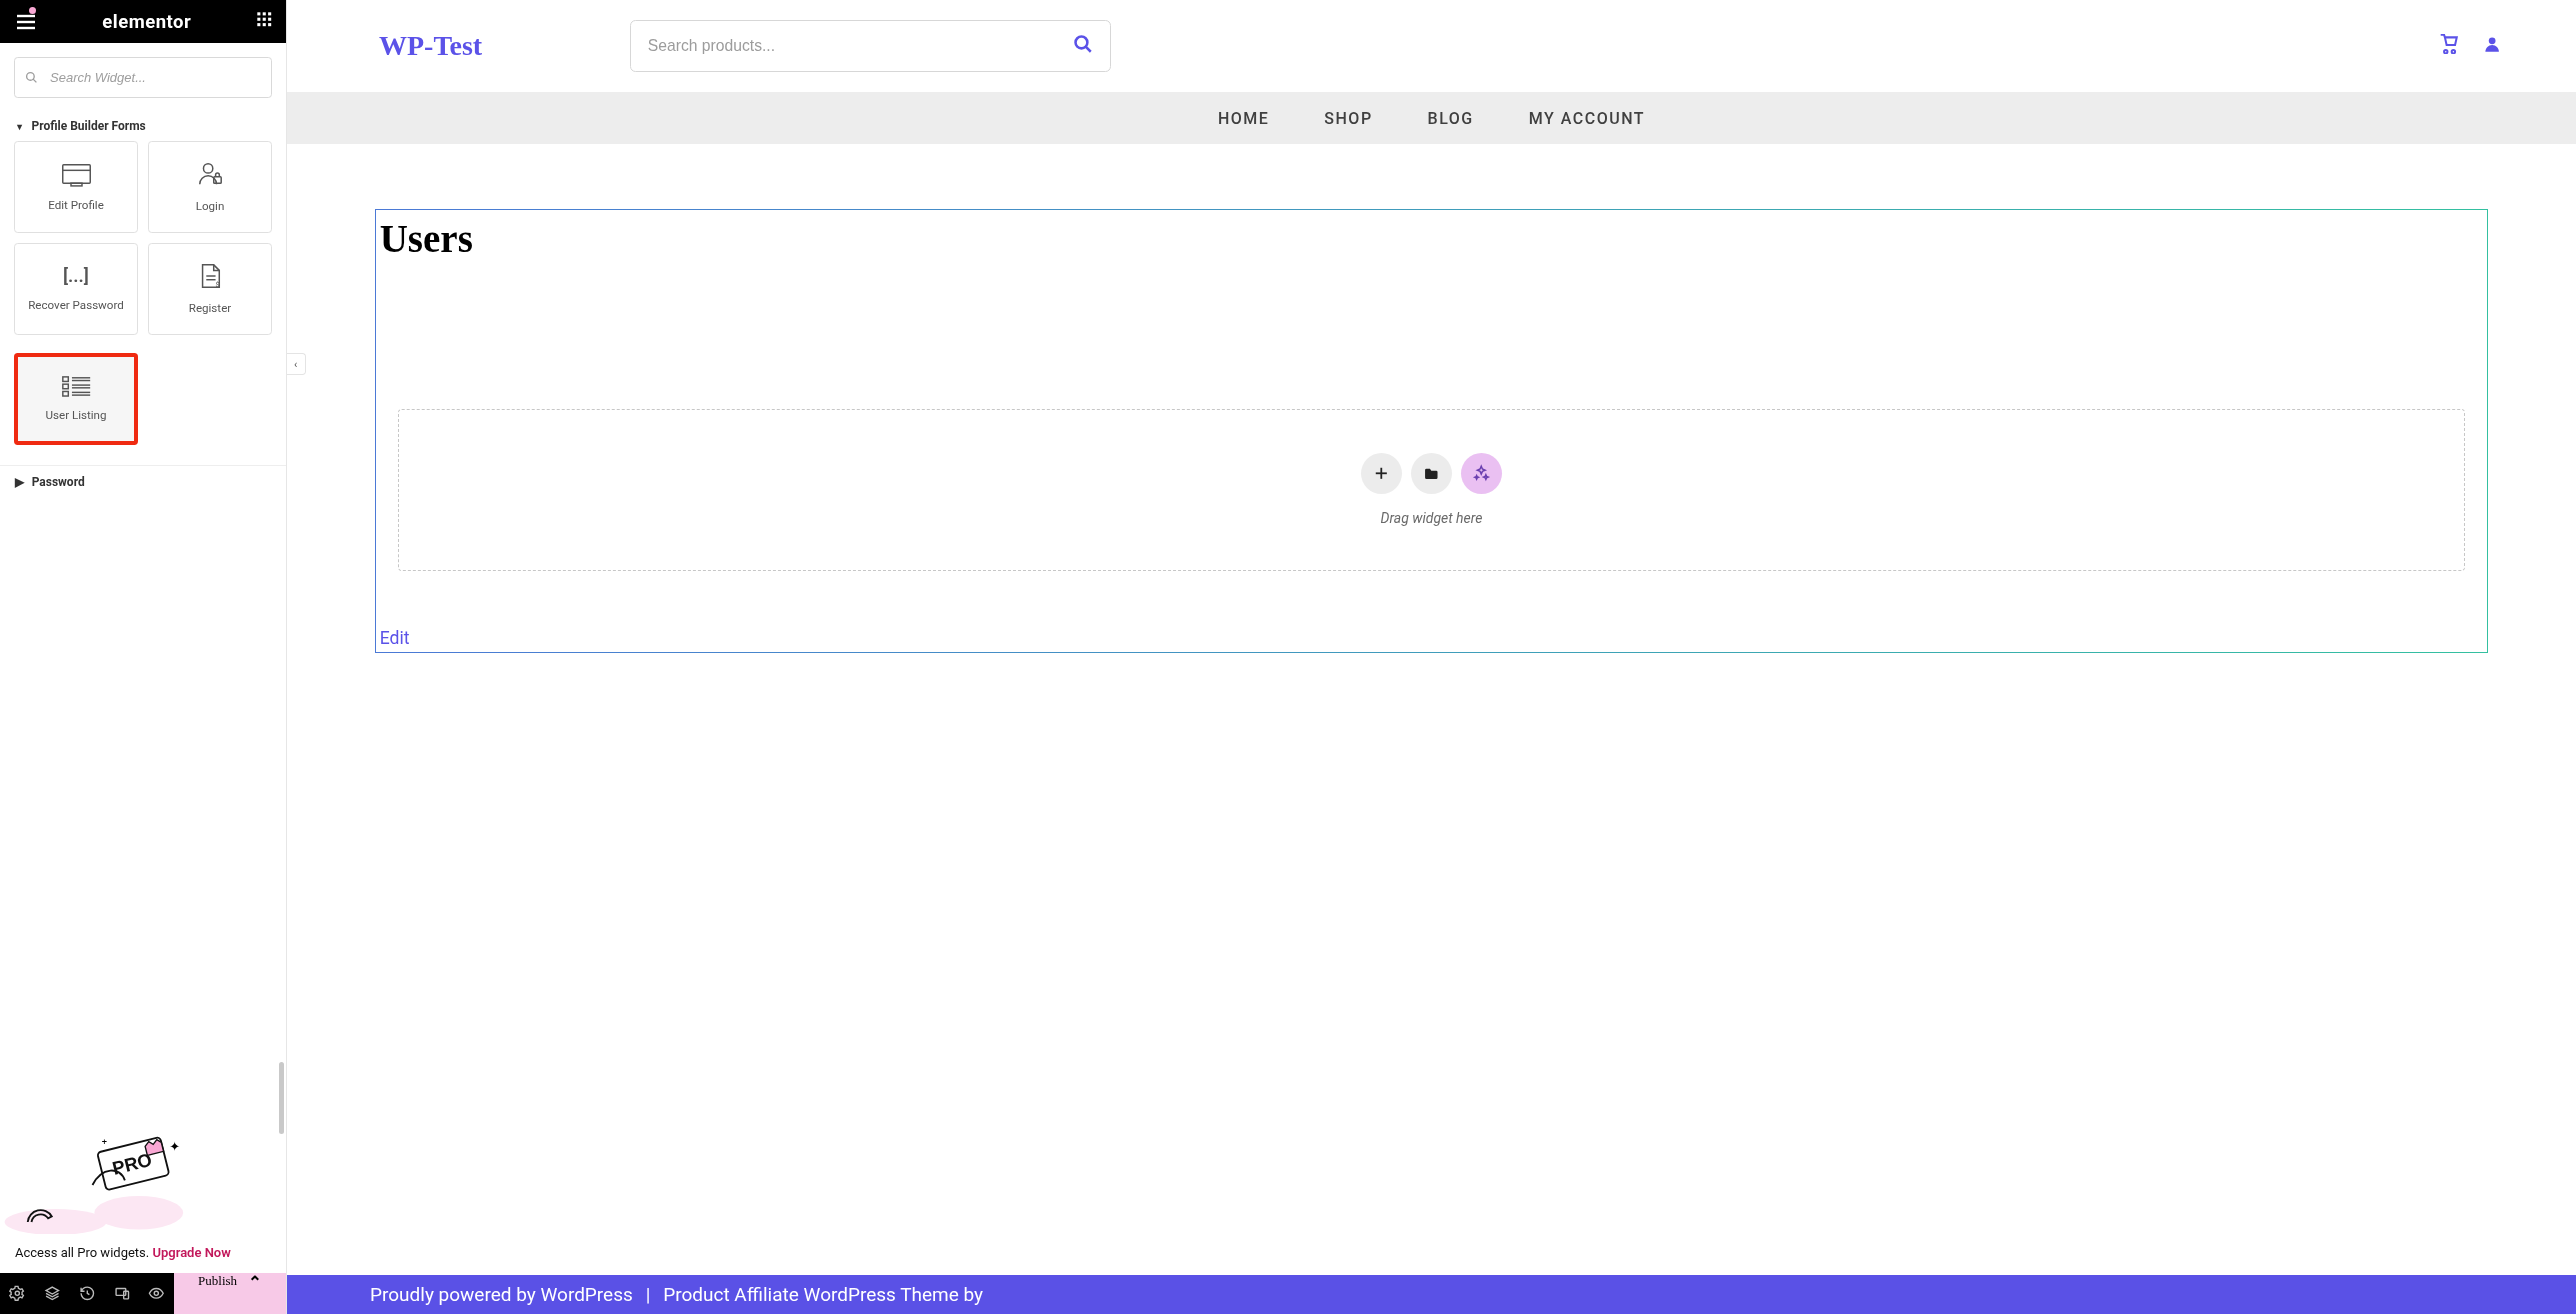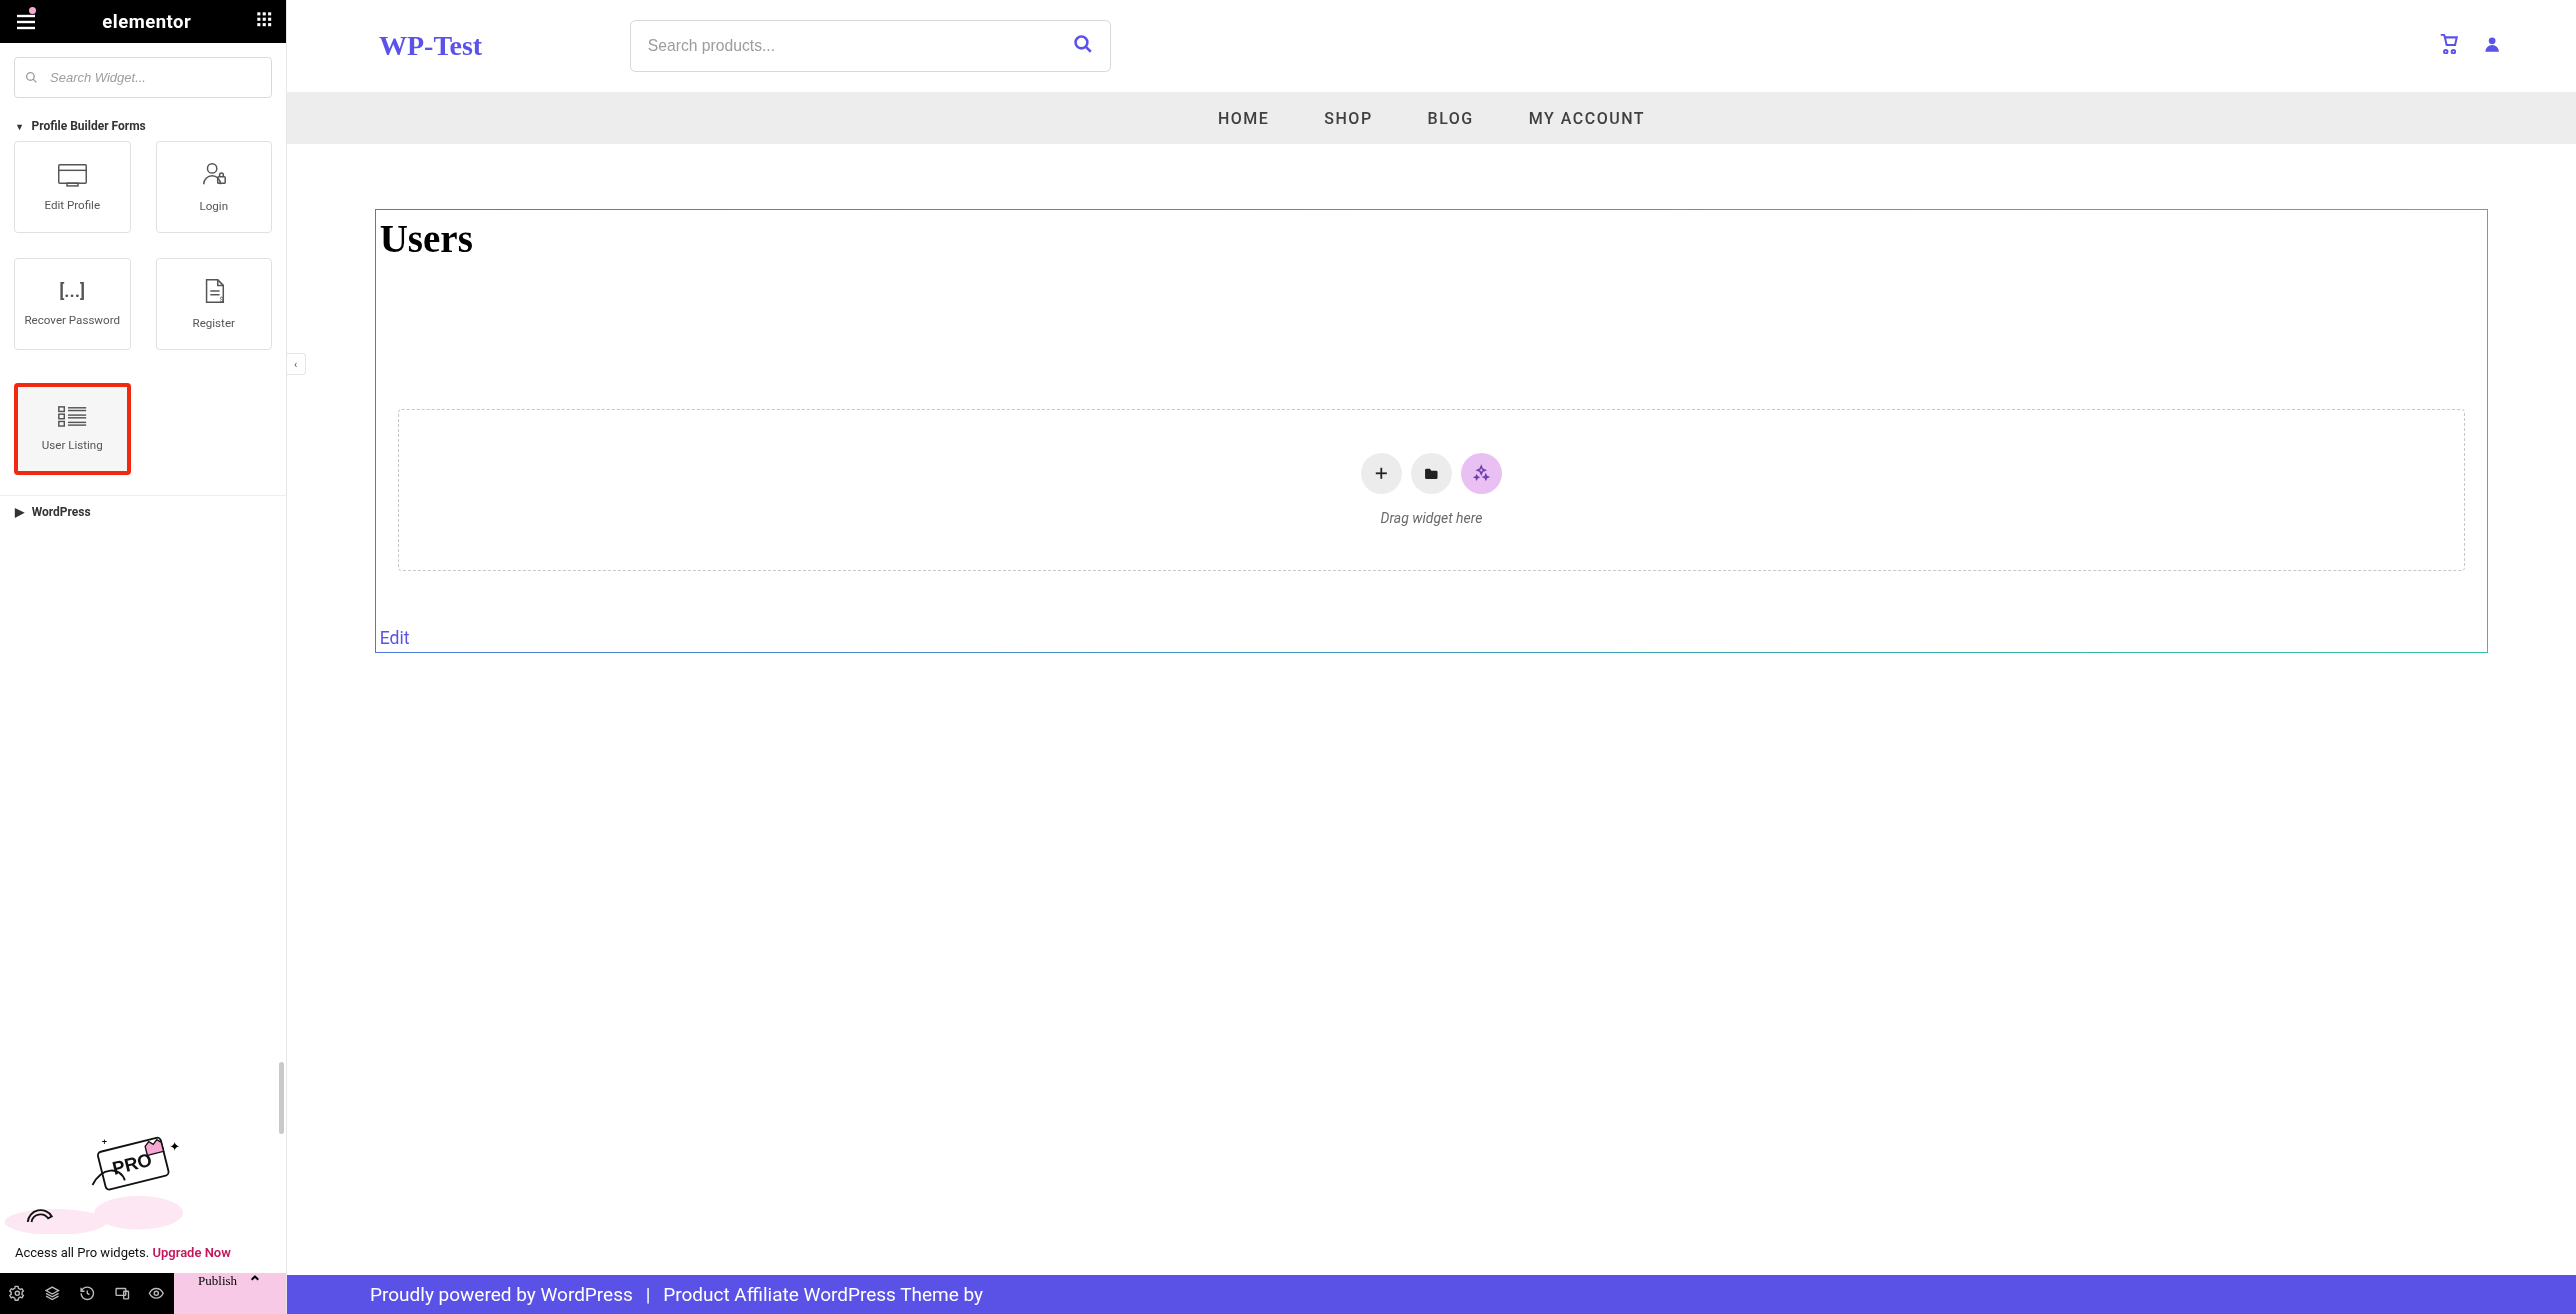--- a/index.html
+++ b/index.html
@@ -27,21 +27,21 @@
     padding: 0 11px 0 35px; font-size: 13px; color:#555;
   }
   .search-input::placeholder { color:#9e9e9e; font-style: italic; }
   .search-wrap { position: relative; }
   .search-wrap .mag { position: absolute; left: 25px; top: 27px; color:#9e9e9e; }
   .accordion {
     padding: 7.4px 15px; font-size: 12px; font-weight: 700; color:#333;
     display:flex; align-items:center; gap:7.4px; cursor:pointer;
   }
   .accordion .tri { font-size: 9.2px; }
-  .widgets { padding: 0 14px; display:grid; grid-template-columns: 1fr 1fr; gap: 25px; }
+  .widgets { padding: 0 14px; display:grid; grid-template-columns: 1fr 1fr; gap: 10px; }
   .widget {
     border:0.9px solid #e0e0e0; border-radius:3.7px; height:92px;
     display:flex; flex-direction:column; align-items:center; justify-content:center;
     gap:11px; cursor:grab; background:#fff;
   }
   .widget.highlight { border:4.6px solid #ef2a11; background:#f6f6f6;margin-top:8px;}
   .widget .ico { color:#555; display:flex; align-items:center; justify-content:center; }
   .widget .lbl { font-size:11.6px; color:#555; }
   .accordion2 {
     padding: 9.2px 15px; font-size:12px; font-weight:700; color:#333;
@@ -216,21 +216,21 @@
             <line x1="12" y1="19" x2="32" y2="19"></line>
             <line x1="12" y1="22" x2="32" y2="22"></line>
           </svg>
       </span>
       <span class="lbl">User Listing</span>
     </div>
   </div>
 
   <div class="accordion2">
     <span class="tri">▶</span>
-    <span>WordPress</span>
+    <span>Password</span>
   </div>
 
   <div class="promo-zone">
     <svg class="promo-svg" viewBox="0 0 200 110">
       <ellipse cx="60" cy="95" rx="55" ry="14" fill="#fce7f3"></ellipse>
       <ellipse cx="150" cy="85" rx="48" ry="18" fill="#fce7f3"></ellipse>
       <path d="M30 95 a14 14 0 0 1 26 -6 l-4 2 a10 10 0 0 0 -18 4" fill="none" stroke="#111" stroke-width="2"></path>
       <g transform="translate(105 20) rotate(-14)">
         <rect x="0" y="0" width="70" height="42" rx="4" fill="#fff" stroke="#111" stroke-width="2"></rect>
         <text x="12" y="28" font-size="20" font-weight="800" fill="#111" font-family="Arial">PRO</text>

